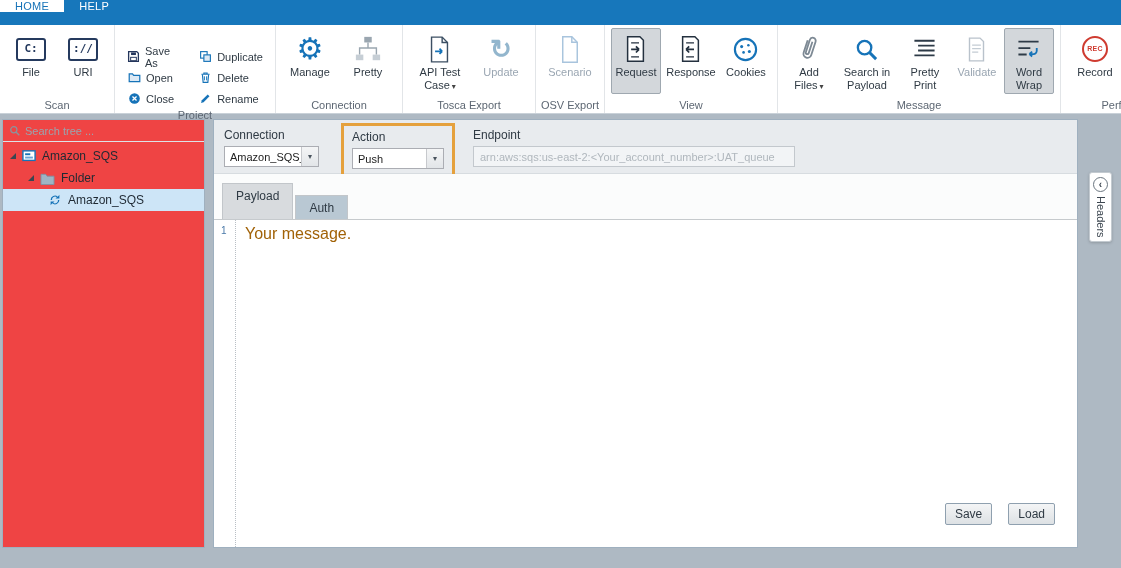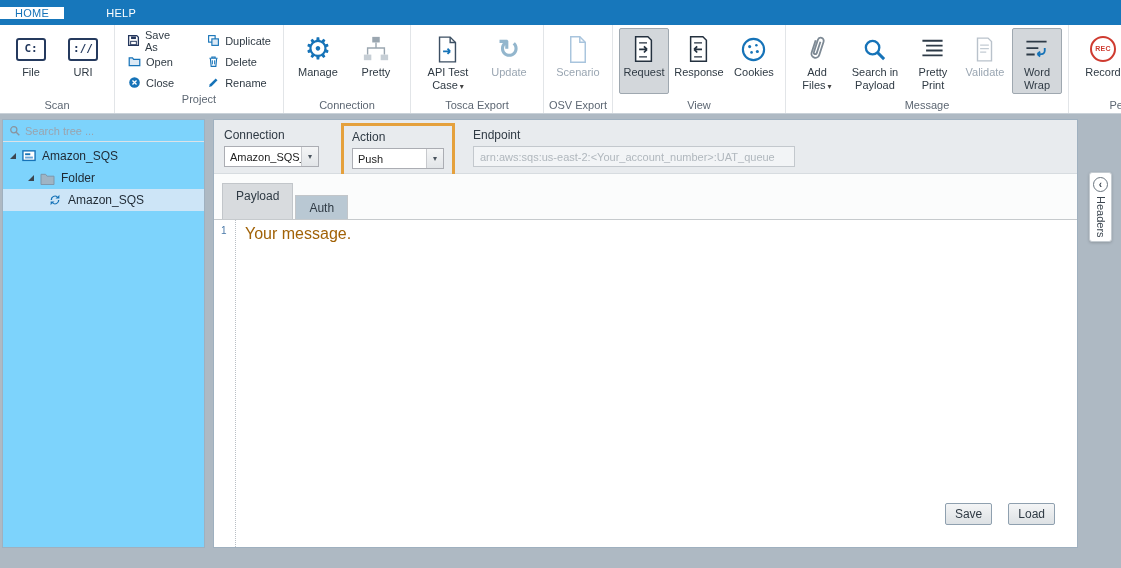--- a/index.html
+++ b/index.html
@@ -6,53 +6,53 @@
   html,body { width:1121px; height:568px; }
   body {
     font-family:"Liberation Sans", sans-serif;
     background:#aeb9c3;
     position:relative;
     overflow:hidden;
     -webkit-font-smoothing:antialiased;
   }
 
   
-  .titlebar { position:absolute; top:0; left:0; right:0; height:25px; background:#1777bb; display:flex; align-items:center;gap:27px; }
+  .titlebar { position:absolute; top:0; left:0; right:0; height:25px; background:#1777bb; display:flex; align-items:flex-start; }
   .apptab { padding:0 15px; display:flex; align-items:center; font-size:11px; color:#fff; letter-spacing:.3px; cursor:default; }
   .apptab.active { background:#ffffff; color:#1673b8; }
 
   
   .ribbon { position:absolute; top:25px; left:0; right:0; height:89px; background:#fff; display:flex; border-bottom:1px solid #c9d1d8; }
   .rgroup { display:flex; flex-direction:column; border-right:1px solid #e2e5e8; }
   .rbuttons { flex:1; display:flex; align-items:flex-start; padding:3px 6px 0; gap:2px; }
   .rlabel { height:15px; line-height:15px; font-size:11px; color:#5d6773; text-align:center; padding:0 4px; }
 
   .bigbtn { width:56px; min-height:66px; display:flex; flex-direction:column; align-items:center; padding:3px 2px 2px; border:1px solid transparent; border-radius:2px; font-size:11px; color:#2f3a44; text-align:center; line-height:1.15; cursor:default; }
   .bigbtn.w48 { width:50px; }
   .bigbtn.w62 { width:62px; }
   .bigbtn.selected { background:#d3d7db; border-color:#9fa8b0; }
   .bigbtn.disabled { color:#9aa6b2; }
   .bicon { height:34px; display:flex; align-items:center; justify-content:center; }
   .caret2 { font-size:8px; color:#444; margin-left:2px; }
 
   .iconframe { width:30px; height:23px; border:2px solid #253a5e; border-radius:3px; display:flex; align-items:center; justify-content:center; font-family:"DejaVu Sans Mono", monospace; font-weight:bold; font-size:11px; color:#253a5e; }
 
-  .pcols { display:flex; gap:24px; padding-top:6px; }
+  .pcols { display:flex; gap:16px; padding-top:22px; }
   .pcol { display:flex; flex-direction:column; gap:2px; }
   .smallbtn { display:flex; align-items:center; gap:5px; height:19px; font-size:11px; color:#2f3a44; padding:0 4px; border-radius:2px; cursor:default; }
   .sicon { width:14px; height:14px; display:flex; align-items:center; justify-content:center; }
 
   .gear-glyph { font-size:30px; color:#1673b8; line-height:30px; }
   .refresh-glyph { font-size:26px; color:#93b6cd; line-height:26px; font-weight:bold; }
 
   .rec-circle { width:26px; height:26px; border-radius:50%; border:2px solid #cf3b30; display:flex; align-items:center; justify-content:center; }
   .rec-circle span { font-size:7px; color:#cf3b30; font-weight:bold; letter-spacing:.3px; }
 
   
-  .sidebar { position:absolute; left:2px; top:119px; width:203px; height:429px; background:#7dd3fc; border:1px solid #9fb0bf; }
+  .sidebar { position:absolute; left:2px; top:119px; width:203px; height:429px; background:#ef4444; border:1px solid #9fb0bf; }
   .search-row { height:22px; border-bottom:1px solid #dde2e7; display:flex; align-items:center; gap:5px; padding:0 6px; }
   .search-input { border:none; outline:none; flex:1; font-size:11px; color:#333; background:transparent; }
   .search-input::placeholder { color:#9aa4ae; }
   .tree { padding-top:3px; }
   .trow { height:22px; display:flex; align-items:center; gap:6px; font-size:12px; color:#1f2933; cursor:default; }
   .trow.selected { background:#cde5f7; }
   .exp { width:0; height:0; border-left:6px solid transparent; border-bottom:6px solid #3c4650; }
 
   
   .main { position:absolute; left:213px; top:119px; width:865px; height:429px; background:#fff; border:1px solid #9fb0bf; display:flex; flex-direction:column; }

